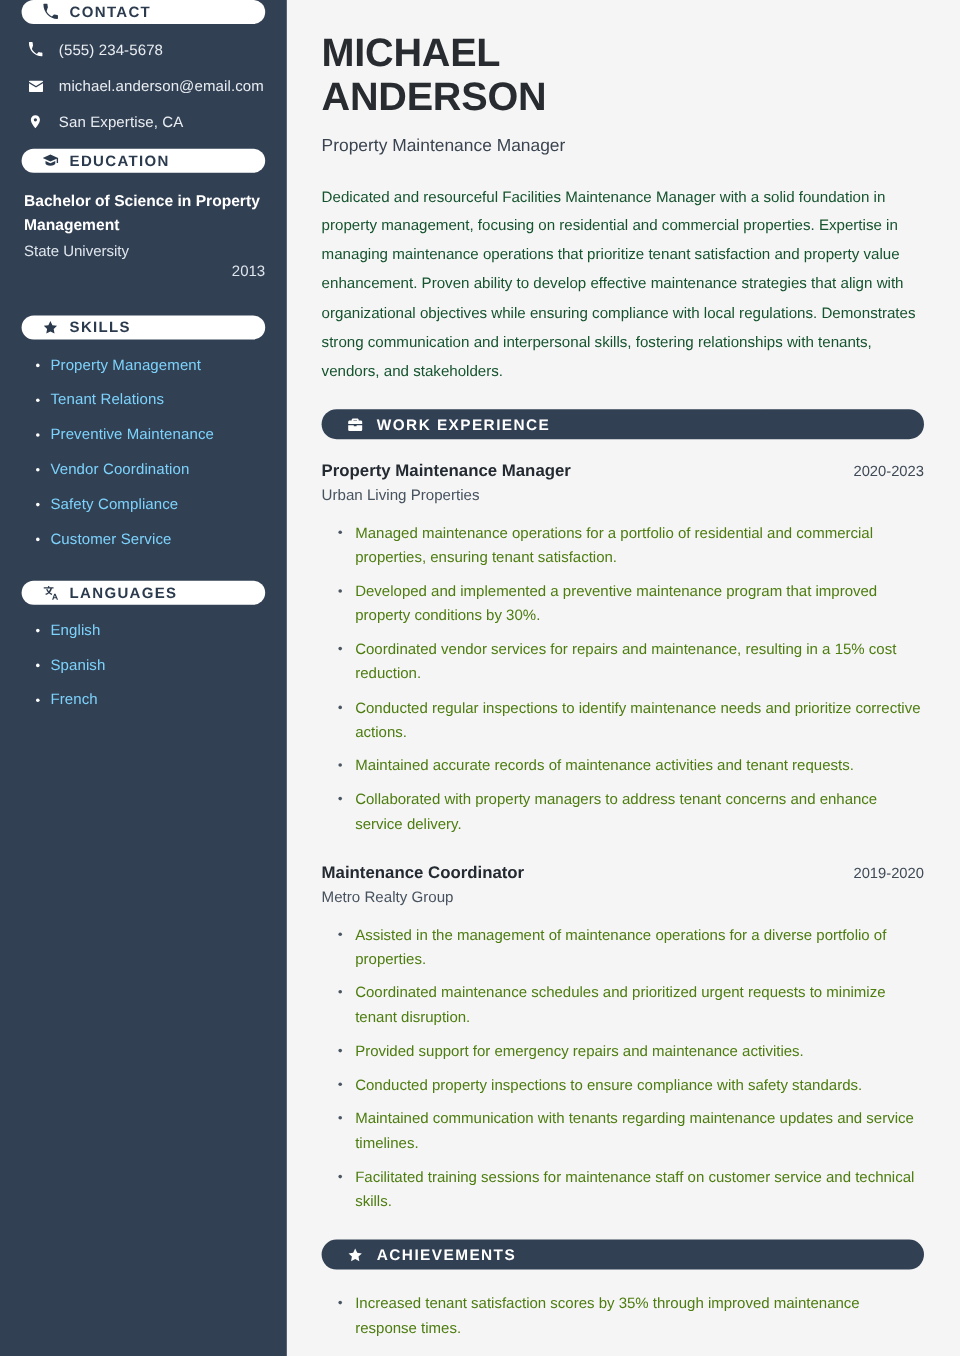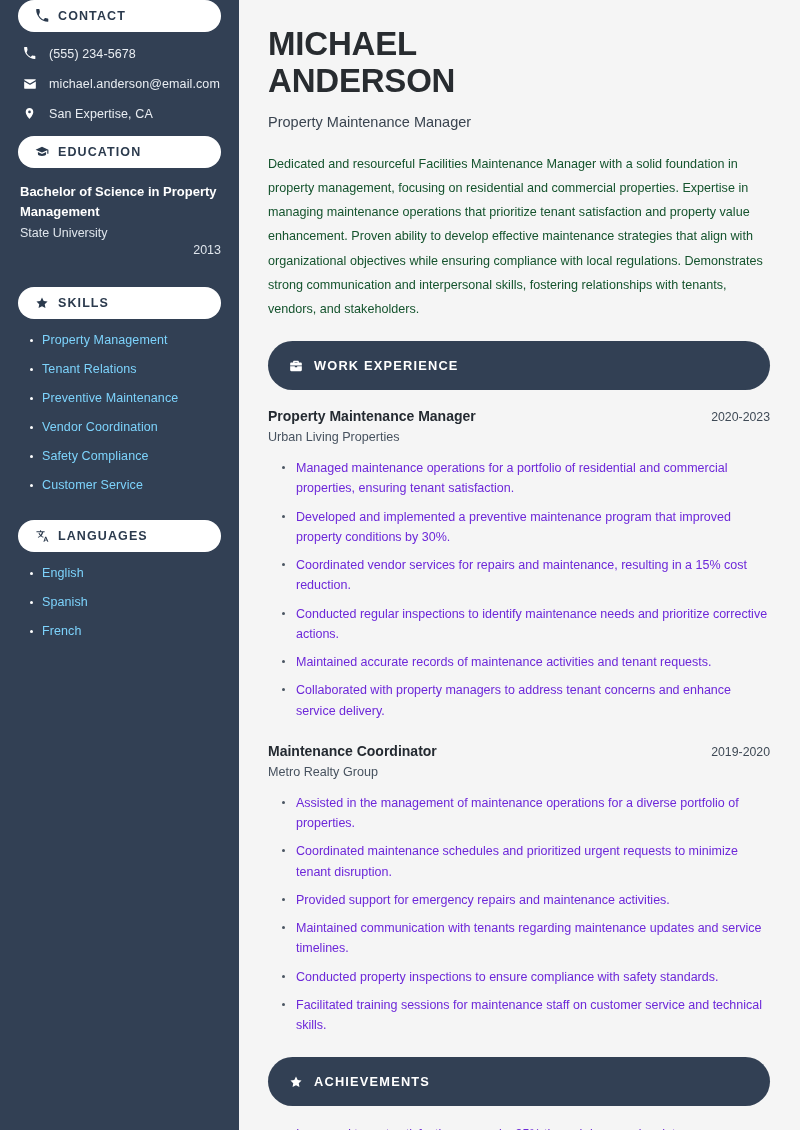--- a/index.html
+++ b/index.html
@@ -50,21 +50,21 @@
     font-size: 41px;
     font-weight: 400;
     letter-spacing: 1px;
     color: #ffffff;
   }
 
   .pill {
     background: #ffffff;
     color: #2b3a4d;
     border-radius: 999px;
-    height: 32px;
+    height: 20px;
     display: flex;
     align-items: center;
     gap: 9px;
     padding: 0 16px;
     font-size: 12.5px;
     font-weight: bold;
     letter-spacing: 1.1px;
     margin-bottom: 14px;
   }
   .pill .pill-ico {
@@ -163,21 +163,21 @@
     font-size: 12.6px;
     line-height: 1.92;
     color: #14532d;
     margin-bottom: 20px;
   }
 
   .sec-bar {
     background: #324054;
     color: #ffffff;
     border-radius: 999px;
-    height: 49px;
+    height: 25px;
     display: flex;
     align-items: center;
     gap: 11px;
     padding: 0 20px;
     font-size: 12.8px;
     font-weight: bold;
     letter-spacing: 1.2px;
     margin-bottom: 18px;
   }
   .sec-bar .sec-ico {
@@ -210,21 +210,21 @@
     color: #47525f;
     margin-bottom: 14px;
   }
 
   ul.bullets { list-style: none; padding-left: 14px; margin-bottom: 22px; }
   ul.bullets li {
     position: relative;
     padding-left: 14px;
     font-size: 12.5px;
     line-height: 1.62;
-    color: #6d28d9;
+    color: #4d7c0f;
     margin-bottom: 8px;
   }
   ul.bullets li::before {
     content: "";
     position: absolute;
     left: 0;
     top: 8px;
     width: 3px;
     height: 3px;
     border-radius: 50%;
@@ -369,22 +369,22 @@
     <section class="job-block">
       <div class="job-head">
         <div class="job-role">Maintenance Coordinator</div>
         <div class="job-dates">2019-2020</div>
       </div>
       <div class="job-company">Metro Realty Group</div>
       <ul class="bullets">
         <li>Assisted in the management of maintenance operations for a diverse portfolio of properties.</li>
         <li>Coordinated maintenance schedules and prioritized urgent requests to minimize tenant disruption.</li>
         <li>Provided support for emergency repairs and maintenance activities.</li>
+        <li>Conducted property inspections to ensure compliance with safety standards.</li>
         <li>Maintained communication with tenants regarding maintenance updates and service timelines.</li>
-        <li>Conducted property inspections to ensure compliance with safety standards.</li>
         <li>Facilitated training sessions for maintenance staff on customer service and technical skills.</li>
       </ul>
     </section>
 
     <div class="sec-bar achv-bar">
       <span class="sec-ico">
         <svg width="14" height="14" viewBox="0 0 24 24" fill="#ffffff">
           <path d="M12 2.5l2.9 6 6.6.9-4.8 4.6 1.2 6.5-5.9-3.1-5.9 3.1 1.2-6.5L2.5 9.4l6.6-.9 2.9-6z"></path>
         </svg>
       </span>

